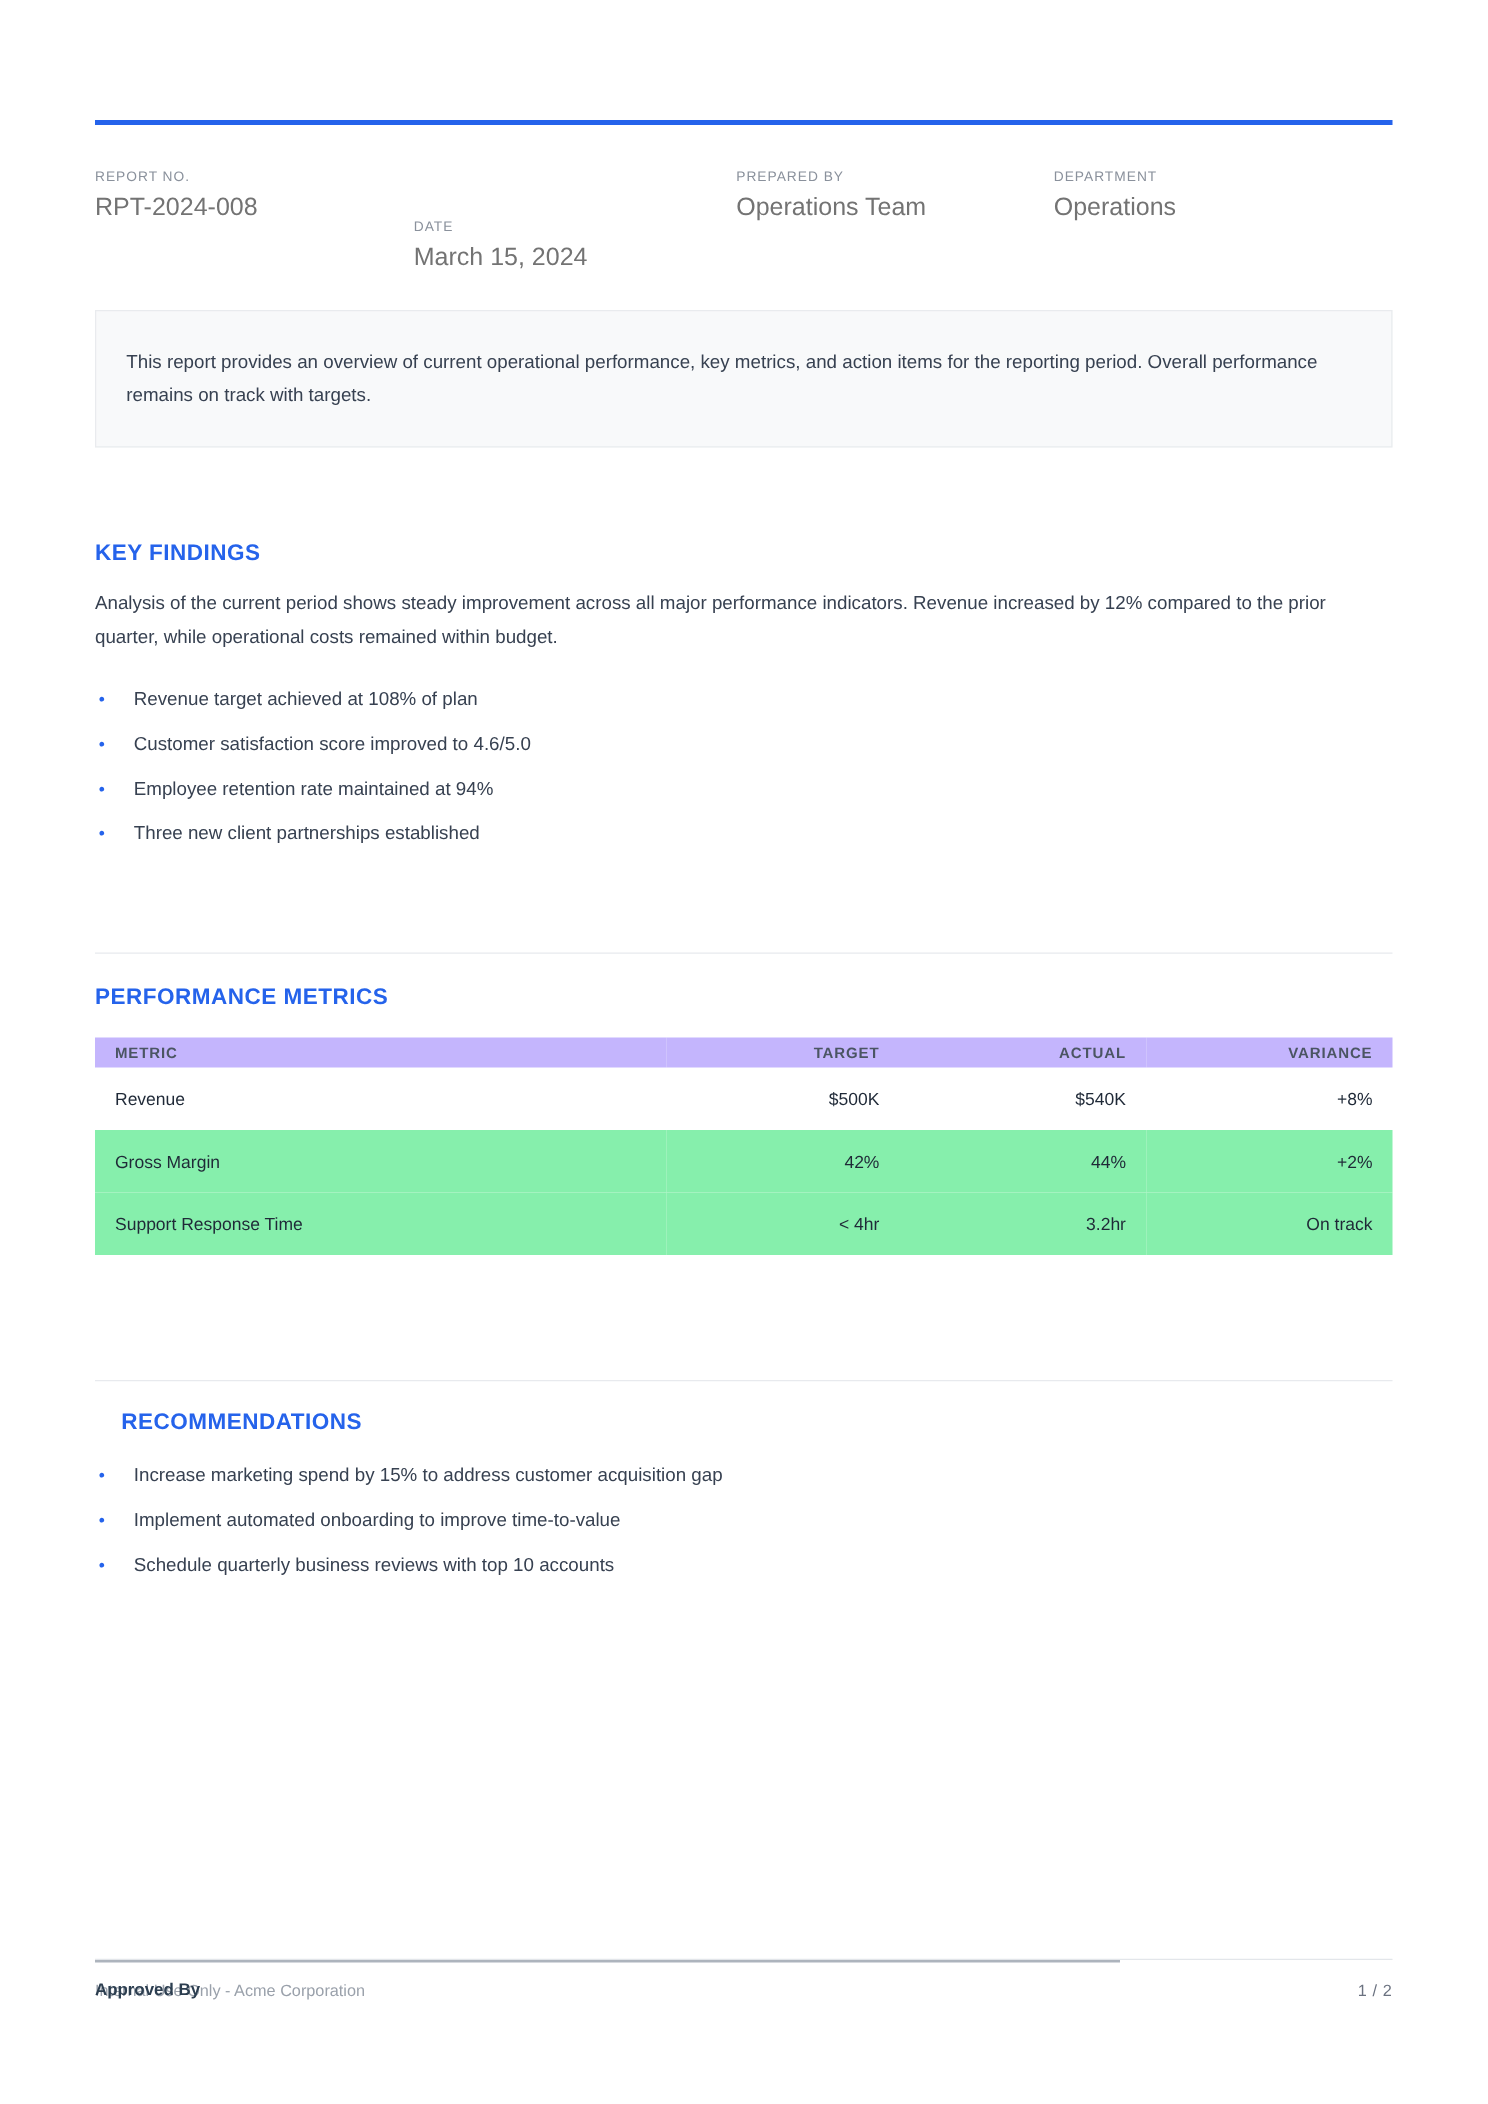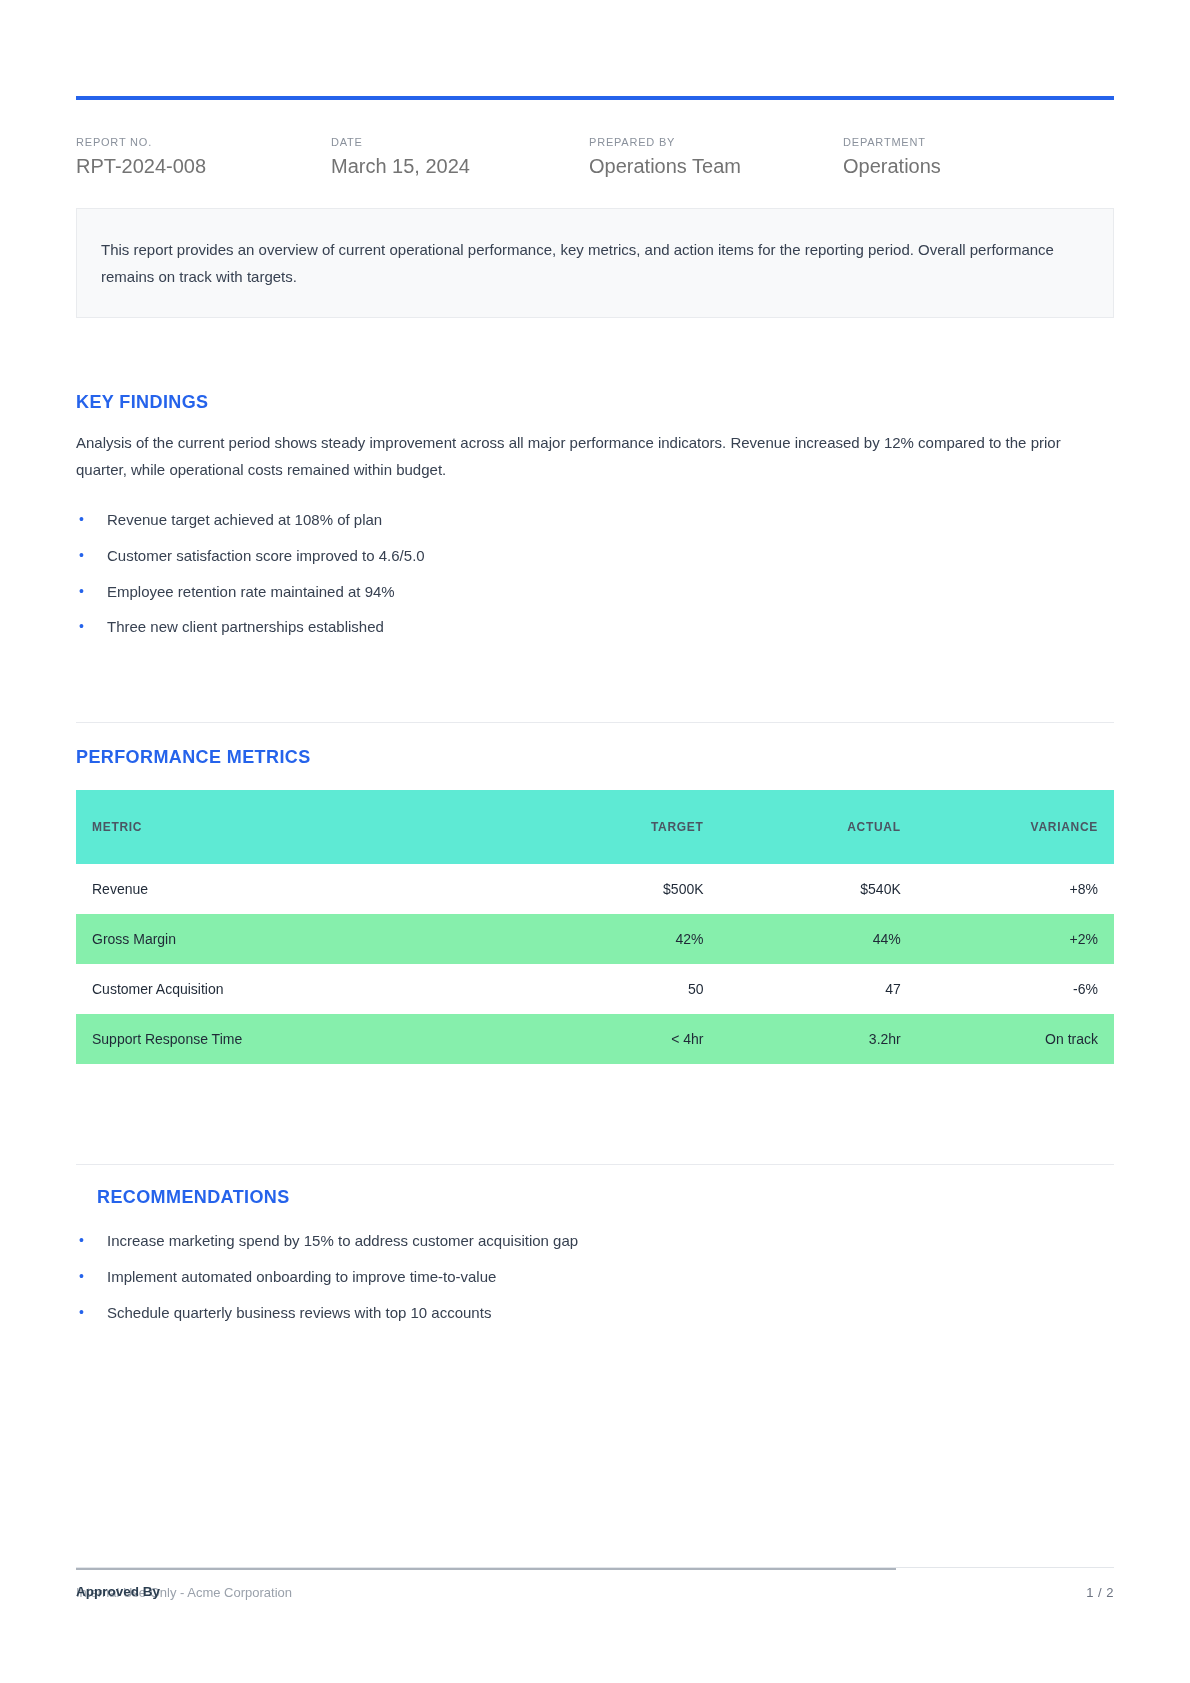--- a/index.html
+++ b/index.html
@@ -14,21 +14,21 @@
   .doc-header { display:flex; justify-content:space-between; align-items:flex-start; }
   .company { font-size:16px; color:#6b7280; }
   .doc-title { font-size:34px; font-weight:bold; color:#2563eb; margin-top:9px; letter-spacing:.2px; }
   .address { text-align:right; font-size:12.5px; color:#9aa1aa; line-height:1.38; padding-top:2px; }
   .title-rule { height:4px; background:#2563eb; margin-top:26px; }
 
   
   .meta-row { display:flex; margin-top:36px;gap:16px; }
   .meta-item { box-sizing:border-box; }
   .meta-item:nth-child(1){ width:239px; }
-  .meta-item:nth-child(2){ width:242px; }
+  .meta-item:nth-child(2){ width:242px;margin-top:40px; }
   .meta-item:nth-child(3){ width:238px; }
   .meta-label { font-size:11px; color:#8a919c; letter-spacing:.8px; }
   .meta-value { font-size:20px; color:#737373; margin-top:7px; }
 
   
   .summary-box {
     margin-top:30px; background:#f8f9fa; border:1px solid #e9ebee;
     padding:27px 24px; font-size:15px; line-height:1.8; color:#374151;
   }
 
@@ -45,22 +45,22 @@
   .d2 { margin-top:100px; }
   .pm-heading { margin-top:24px; }
   .rec-heading { margin-top:22px;margin-left:21px; }
   .rec-bullets { margin-top:22px; }
 
   
   table { width:100%; border-collapse:collapse; margin-top:22px; }
   col.c-metric { width:44%; } col.c-target { width:18%; }
   col.c-actual { width:19%; } col.c-variance { width:19%; }
   th {
-    background:#5eead4; font-size:12px; color:#4b5563; letter-spacing:.7px;
-    padding:30px 16px; font-weight:bold; text-align:left;
+    background:#c4b5fd; font-size:12px; color:#4b5563; letter-spacing:.7px;
+    padding:5px 16px; font-weight:bold; text-align:left;
   }
   td { font-size:14px; color:#1f2937; padding:17px 16px; }
   th.num, td.num { text-align:right; }
   tr.alt { background:#86efac; }
 
   
   .footer { position:absolute; left:76px; right:76px; top:1567px; }
   .footer-rule { position:relative; height:1px; background:#e3e6ea; }
   .sig-rule { position:absolute; left:0; top:1px; width:79%; height:2px; background:#adb4bd; }
   .footer-row { position:relative; margin-top:16px; height:20px; font-size:13px; }
@@ -147,26 +147,20 @@
           <td class="num">$500K</td>
           <td class="num">$540K</td>
           <td class="num">+8%</td>
         </tr>
         <tr class="alt">
           <td>Gross Margin</td>
           <td class="num">42%</td>
           <td class="num">44%</td>
           <td class="num">+2%</td>
         </tr>
-        <tr>
-          <td>Customer Acquisition</td>
-          <td class="num">50</td>
-          <td class="num">47</td>
-          <td class="num">-6%</td>
-        </tr>
         <tr class="alt">
           <td>Support Response Time</td>
           <td class="num">&lt; 4hr</td>
           <td class="num">3.2hr</td>
           <td class="num">On track</td>
         </tr>
       </tbody>
     </table>
   </div>
 

